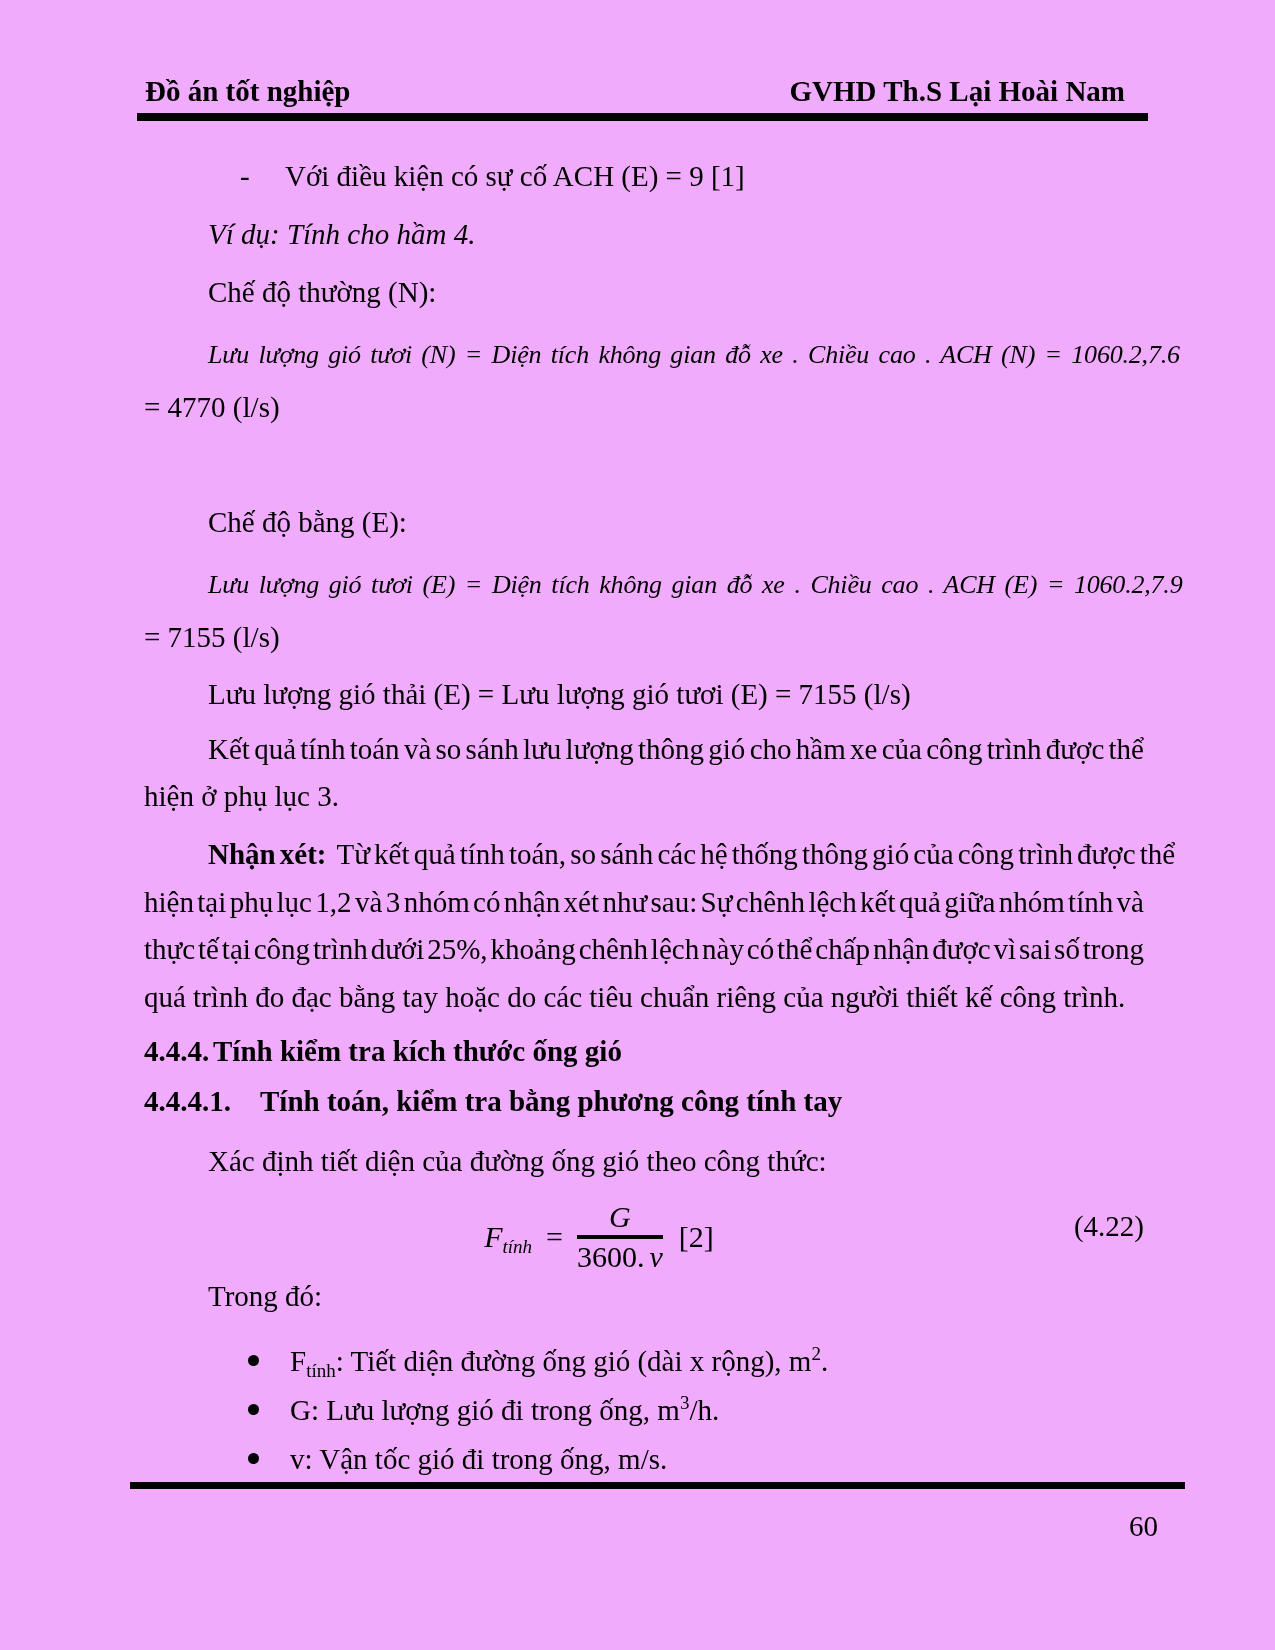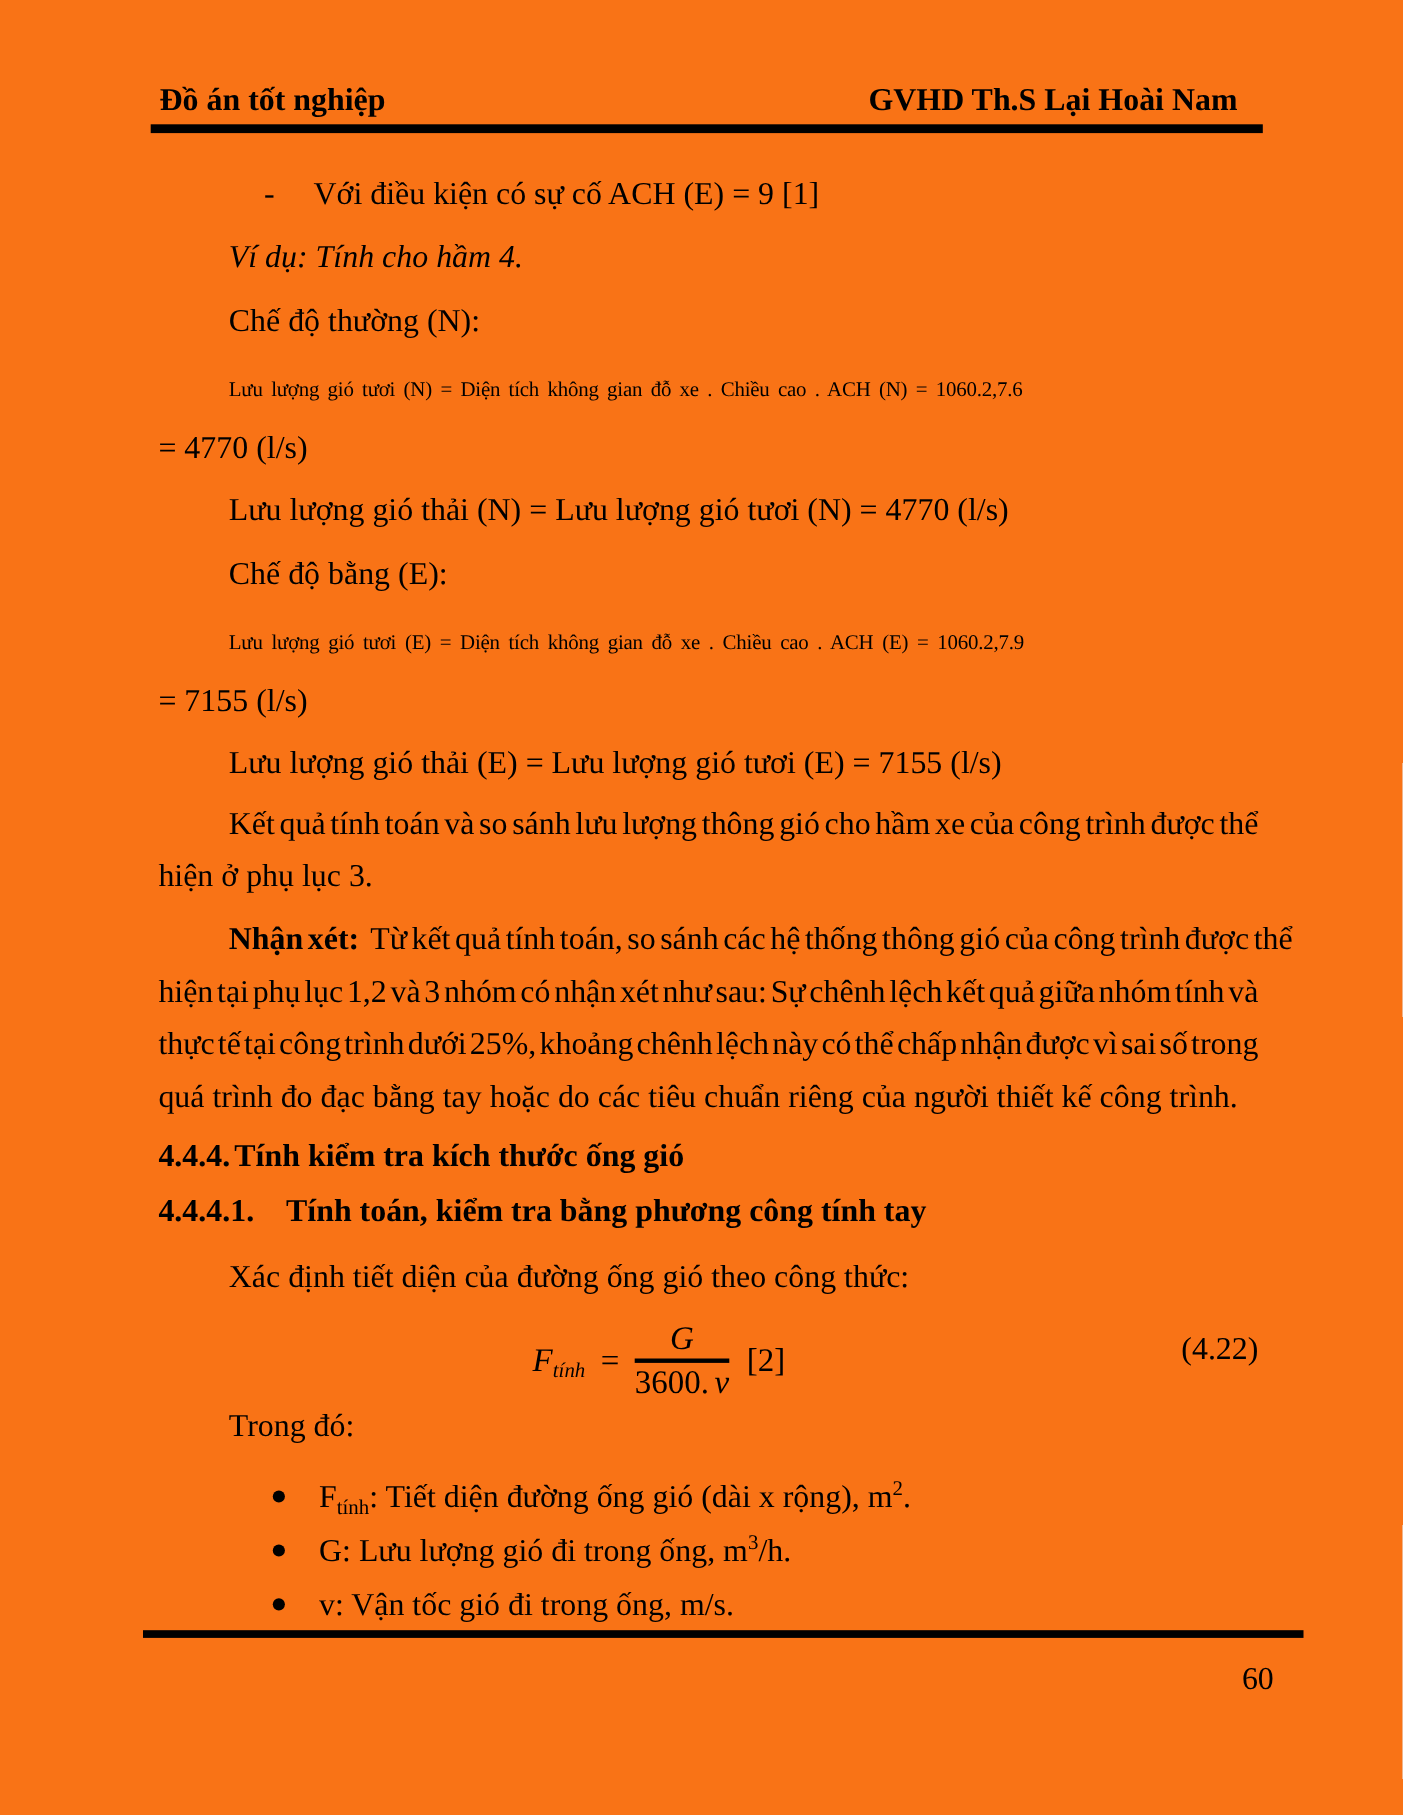--- a/index.html
+++ b/index.html
@@ -1,20 +1,20 @@
 <!DOCTYPE html>
 <html><head>
 <meta charset="utf-8">
 <style>
   html,body{margin:0;padding:0;background:#e8e8e8;}
   .page{
     position:relative;
     width:1275px;height:1650px;
     margin:0 auto;
-    background:#f97316;
+    background:#f0abfc;
     font-family:"Liberation Serif","DejaVu Serif",serif;
     color:#000000;
     overflow:hidden;
   }
   .hdr{
     position:absolute;left:145px;right:150px;top:74px;
     display:flex;justify-content:space-between;align-items:baseline;
     font-weight:bold;font-size:29px;line-height:34px;white-space:nowrap;
   }
   .rule{position:absolute;background:#000000;height:8px;}
@@ -23,21 +23,21 @@
   .content{position:absolute;left:144px;top:16px;width:1000px;height:1650px;}
   .ln{
     position:absolute;left:0;width:1000px;
     font-size:29px;line-height:34px;
     white-space:nowrap;
   }
   .ind{text-indent:64px;}
   .it{font-style:italic;}
   .bd{font-weight:bold;}
   .fit{white-space:nowrap;}
-  .eqline{font-size:19px;letter-spacing:-0.2px;}
+  .eqline{font-size:26px;letter-spacing:-0.2px;font-style:italic;}
   .dashmark{display:inline-block;width:45px;padding-left:96px;}
   .hnum444{display:inline-block;width:69px;}
   .hnum4441{display:inline-block;width:116px;}
   sub.small{font-size:19px;line-height:0;vertical-align:-6px;}
   sup.small{font-size:19px;line-height:0;vertical-align:11px;}
   .bullet-dot{
     position:absolute;left:104px;top:11px;
     width:11px;height:11px;border-radius:50%;background:#000;
   }
   .bullet-text{padding-left:146px;display:block;}
@@ -76,21 +76,20 @@
       <span class="dashmark">-</span><span>Với điều kiện có sự cố ACH (E) = 9 [1]</span>
     </div>
 
     <div class="ln ind it" style="top:201px">Ví dụ: Tính cho hầm 4.</div>
 
     <div class="ln ind" style="top:259px">Chế độ thường (N):</div>
 
     <div class="ln ind eqline fit" style="top: 322px; word-spacing: 3.12664px;">Lưu lượng gió tươi (N) = Diện tích không gian đỗ xe . Chiều cao . ACH (N) = 1060.2,7.6</div>
     <div class="ln" style="top:374px">= 4770 (l/s)</div>
 
-    <div class="ln ind" style="top:431px">Lưu lượng gió thải (N) = Lưu lượng gió tươi (N) = 4770 (l/s)</div>
 
     <div class="ln ind" style="top:489px">Chế độ bằng (E):</div>
 
     <div class="ln ind eqline fit" style="top: 552px; word-spacing: 3.41941px;">Lưu lượng gió tươi (E) = Diện tích không gian đỗ xe . Chiều cao . ACH (E) = 1060.2,7.9</div>
     <div class="ln" style="top:604px">= 7155 (l/s)</div>
 
     <div class="ln ind" style="top:661px">Lưu lượng gió thải (E) = Lưu lượng gió tươi (E) = 7155 (l/s)</div>
 
     <div class="ln ind fit" style="top: 716px; word-spacing: -2.97309px;">Kết quả tính toán và so sánh lưu lượng thông gió cho hầm xe của công trình được thể</div>
     <div class="ln" style="top:763px">hiện ở phụ lục 3.</div>

